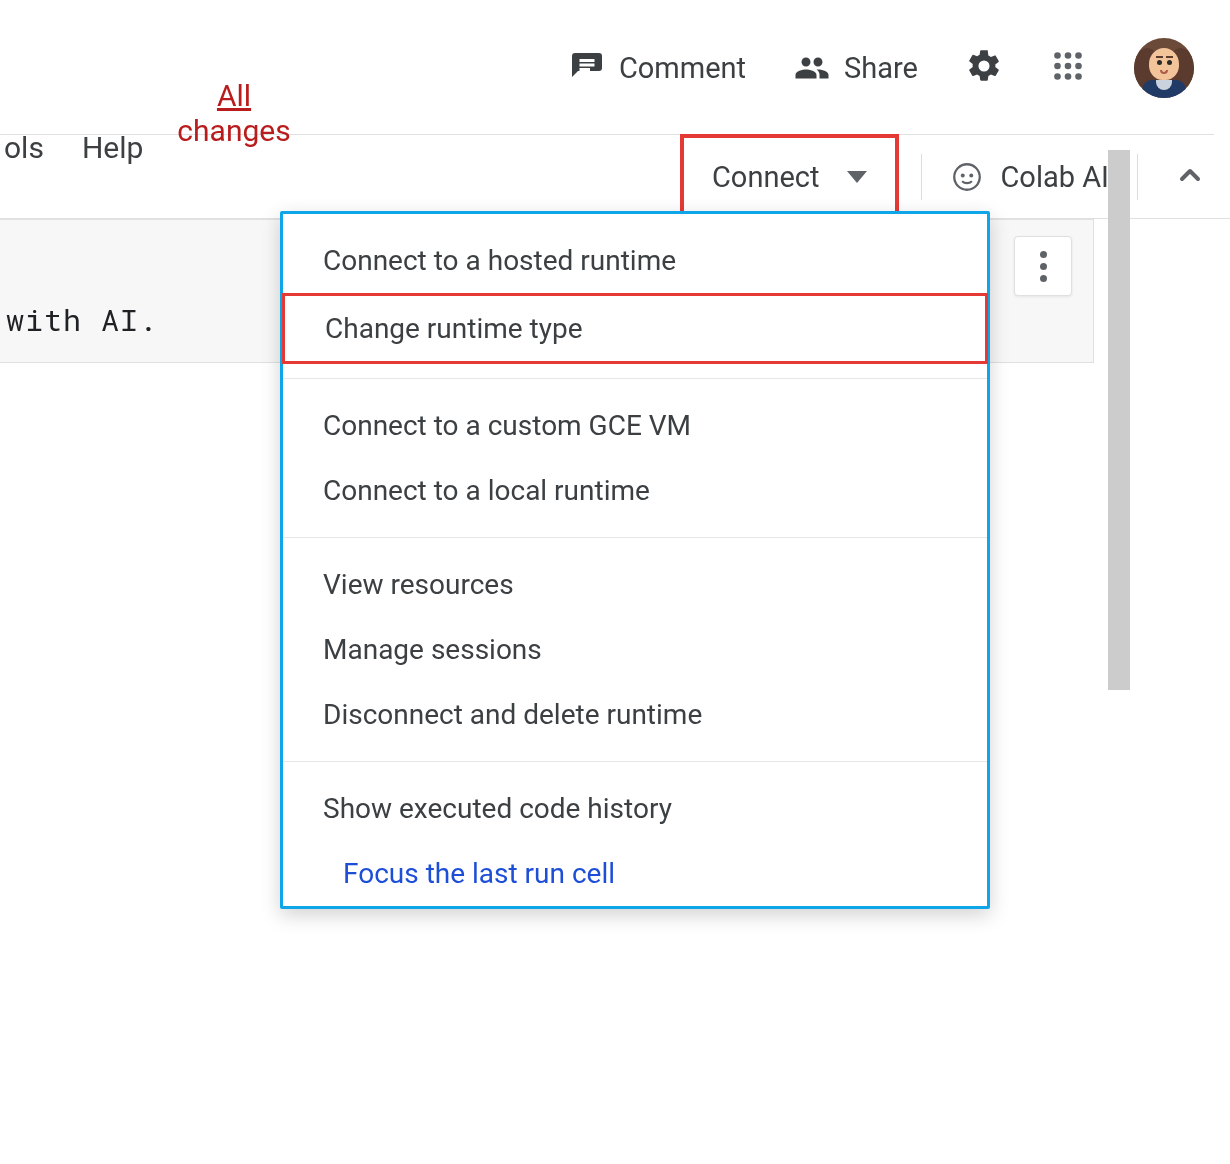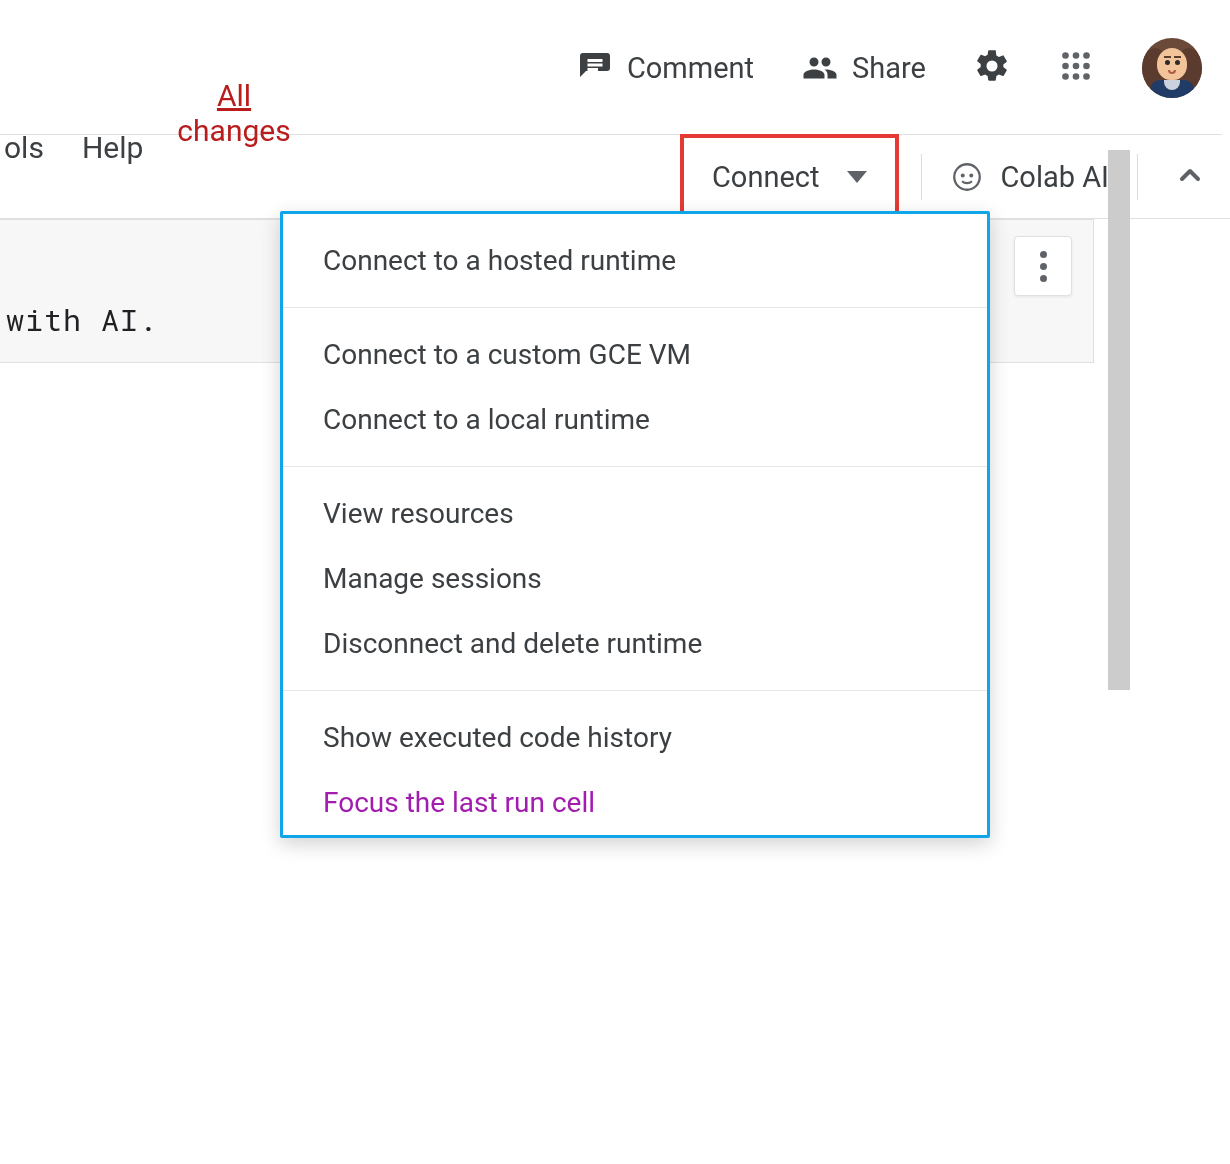--- a/index.html
+++ b/index.html
@@ -12,21 +12,21 @@
     height: 1164px;
     overflow: hidden;
     position: relative;
   }
 
   
   .header-row {
     position: absolute;
     top: 0;
     left: 0;
-    right: 8px;
+    right: 16px;
     height: 135px;
     border-bottom: 1px solid #e0e0e0;
   }
 
   .header-actions {
     position: absolute;
     top: 38px;
     right: 20px;
     display: flex;
     align-items: center;
@@ -181,22 +181,23 @@
     z-index:10;
     padding-top:14px;
   }
   .dd-item {
     padding:16px 40px;
     font-size:28px;
     color:#3c4043;
     cursor:pointer;
   }
   .dd-item.disabled {
-    color:#a21caf;
+    color:#1d4ed8;
     cursor:default;
+    margin-left:20px;
   }
   .dd-highlight {
     border:3px solid #e53935;
     border-right:3px solid #e53935;
     margin-left:-1px; margin-right:-1px;
     padding:16px 40px;
   }
   .dd-sep {
     height:1px; background:#e6e6e6;
     margin:14px 0;
@@ -321,20 +322,21 @@
 <div class="kebab">
   <div class="dot3">
       <span></span>
       <span></span>
       <span></span>
     </div>
 </div>
 
 <div class="dropdown">
   <div class="dd-item">Connect to a hosted runtime</div>
+  <div class="dd-item dd-highlight">Change runtime type</div>
   <div class="dd-sep"></div>
   <div class="dd-item">Connect to a custom GCE VM</div>
   <div class="dd-item">Connect to a local runtime</div>
   <div class="dd-sep"></div>
   <div class="dd-item">View resources</div>
   <div class="dd-item">Manage sessions</div>
   <div class="dd-item">Disconnect and delete runtime</div>
   <div class="dd-sep"></div>
   <div class="dd-item">Show executed code history</div>
   <div class="dd-item disabled">Focus the last run cell</div>

